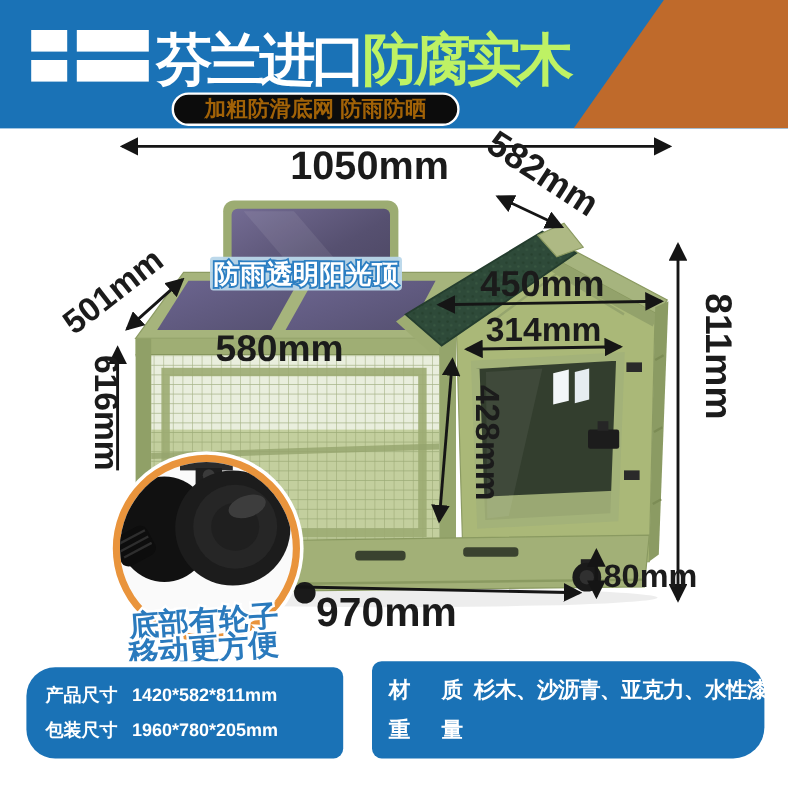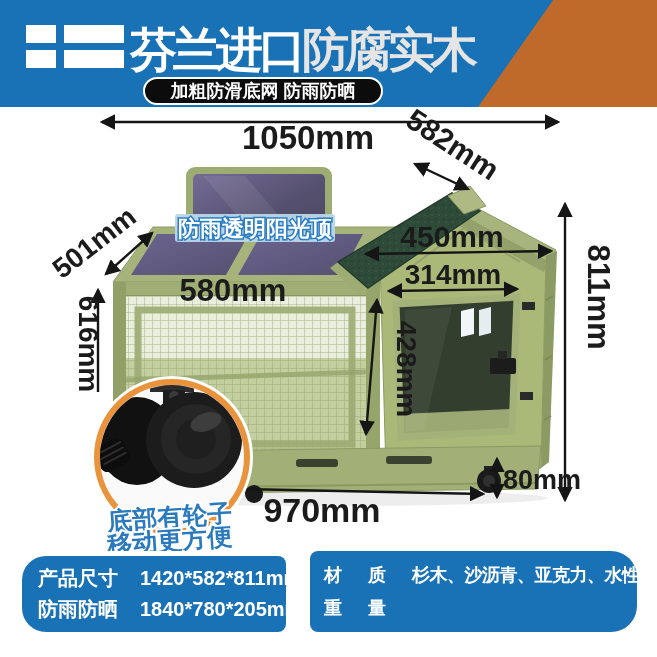--- a/index.html
+++ b/index.html
@@ -8,45 +8,45 @@
   
   .banner{position:absolute;left:0;top:0;width:657px;height:107px;background:#1a72b6;}
   .banner-orange{position:absolute;top:0;right:0;width:179px;height:107px;background:#bf6a2b;
                  clip-path:polygon(42% 0,100% 0,100% 100%,0 100%);}
   .flag{position:absolute;left:26px;top:25px;display:grid;
         grid-template-columns:30px 60px;grid-template-rows:18px 18px;gap:7px 8px;}
   .flag span{background:#ffffff;display:block;}
   .banner-title{position:absolute;left:130px;top:23px;font-size:47px;font-weight:700;
                 letter-spacing:-4px;line-height:1.15;white-space:nowrap;}
   .banner-title .tw{color:#ffffff;}
-  .banner-title .tg{color:#e5e5e5;}
+  .banner-title .tg{color:#bef264;}
   .banner-badge{position:absolute;left:143px;top:77px;width:240px;height:28px;box-sizing:border-box;
-                background:#0c0c0c;border:2px solid #ffffff;border-radius:16px;color:#ffffff;
+                background:#0c0c0c;border:2px solid #ffffff;border-radius:16px;color:#a16207;
                 font-size:18px;font-weight:700;display:flex;align-items:center;justify-content:center;
                 white-space:nowrap;}
   
   .diagram{position:absolute;left:0;top:107px;width:657px;height:444px;}
   text.dim{font-family:"Liberation Sans",sans-serif;font-weight:700;fill:#1b1b1b;}
   text.blue-note{font-family:"Liberation Sans",sans-serif;font-weight:700;fill:#2a7abd;
                  stroke:#ffffff;stroke-width:4px;paint-order:stroke;}
   text.roof-note{font-family:"Liberation Sans",sans-serif;font-weight:700;fill:#ffffff;
                  stroke:#2b7ec2;stroke-width:3px;paint-order:stroke;}
   
   .spec-box{position:absolute;background:#1a72b6;color:#ffffff;box-sizing:border-box;
             display:flex;flex-direction:column;justify-content:space-evenly;}
   .spec-left{left:22px;top:556px;width:264px;height:76px;border-radius:24px 8px 8px 24px;
              padding:4px 6px 4px 16px;}
   .spec-right{left:310px;top:551px;width:327px;height:81px;border-radius:8px 26px 26px 8px;
               padding:4px 6px 4px 14px;}
   .spec-row{display:flex;align-items:center;font-weight:700;white-space:nowrap;}
-  .spec-left .spec-row{font-size:20px;gap:22px;}
+  .spec-left .spec-row{font-size:15px;gap:12px;}
   .spec-right .spec-row{font-size:18px;}
   .spec-right .lbl{display:inline-block;}
   .spec-right .lbl2{display:inline-block;margin-left:26px;}
-  .spec-right .val{display:inline-block;margin-left:26px;letter-spacing:-0.5px;}
+  .spec-right .val{display:inline-block;margin-left:9px;letter-spacing:-0.5px;}
 </style>
 </head>
 <body>
 
 <div class="stage">
 
   <div class="banner">
     <div class="banner-orange"></div>
     <div class="flag">
       <span></span>
@@ -238,22 +238,22 @@
       <text class="blue-note" font-size="25" text-anchor="middle" transform="rotate(-4 170 544)" x="170" y="549">移动更方便</text>
     </g>
   </svg>
 
   <div class="spec-box spec-left">
     <div class="spec-row">
       <span>产品尺寸</span>
       <span>1420*582*811mm</span>
     </div>
     <div class="spec-row">
-      <span>防雨防晒</span>
-      <span>1840*780*205mm</span>
+      <span>包装尺寸</span>
+      <span>1960*780*205mm</span>
     </div>
   </div>
 
   <div class="spec-box spec-right">
     <div class="spec-row">
       <span class="lbl">材</span>
       <span class="lbl2">质</span>
       <span class="val">杉木、沙沥青、亚克力、水性漆</span>
     </div>
     <div class="spec-row">

